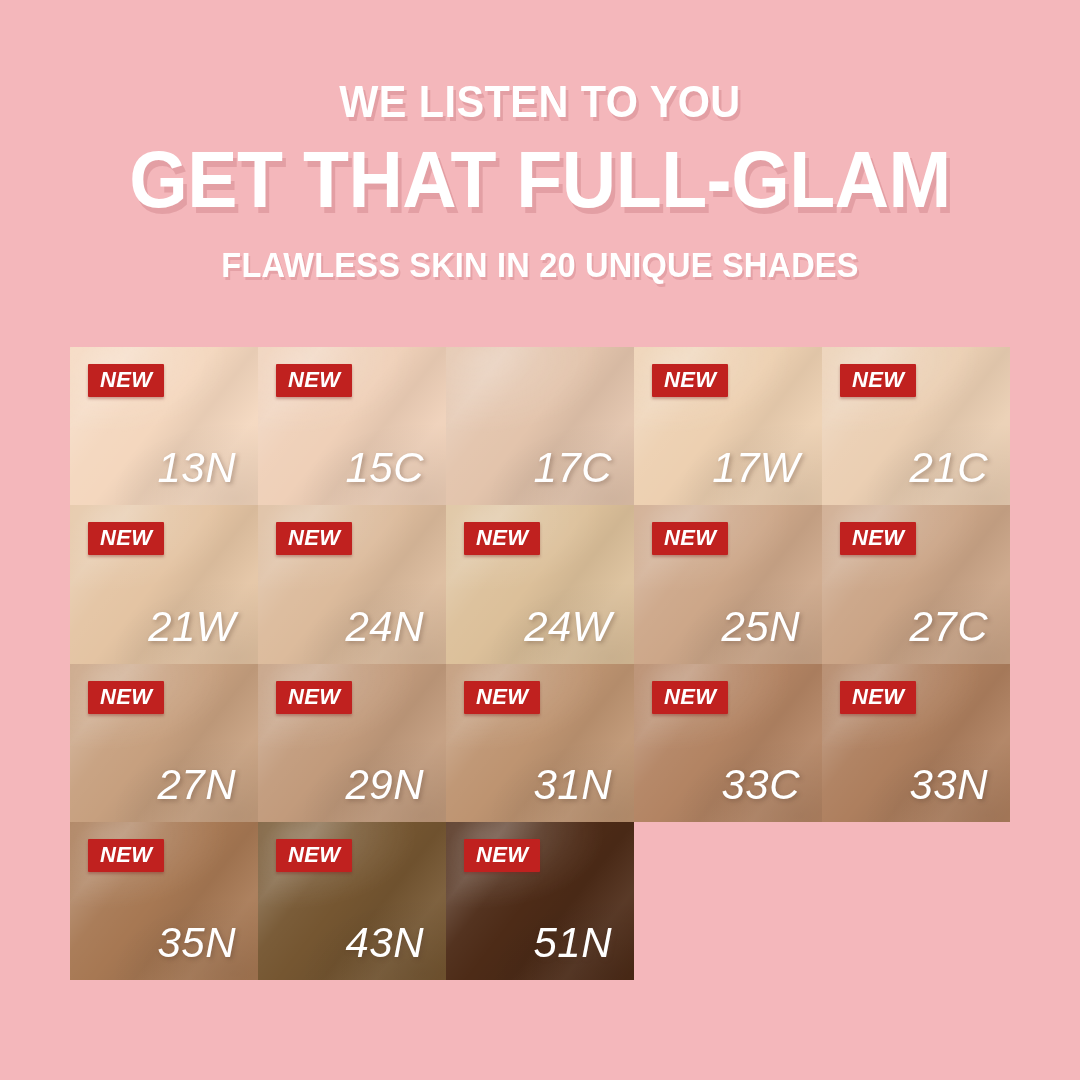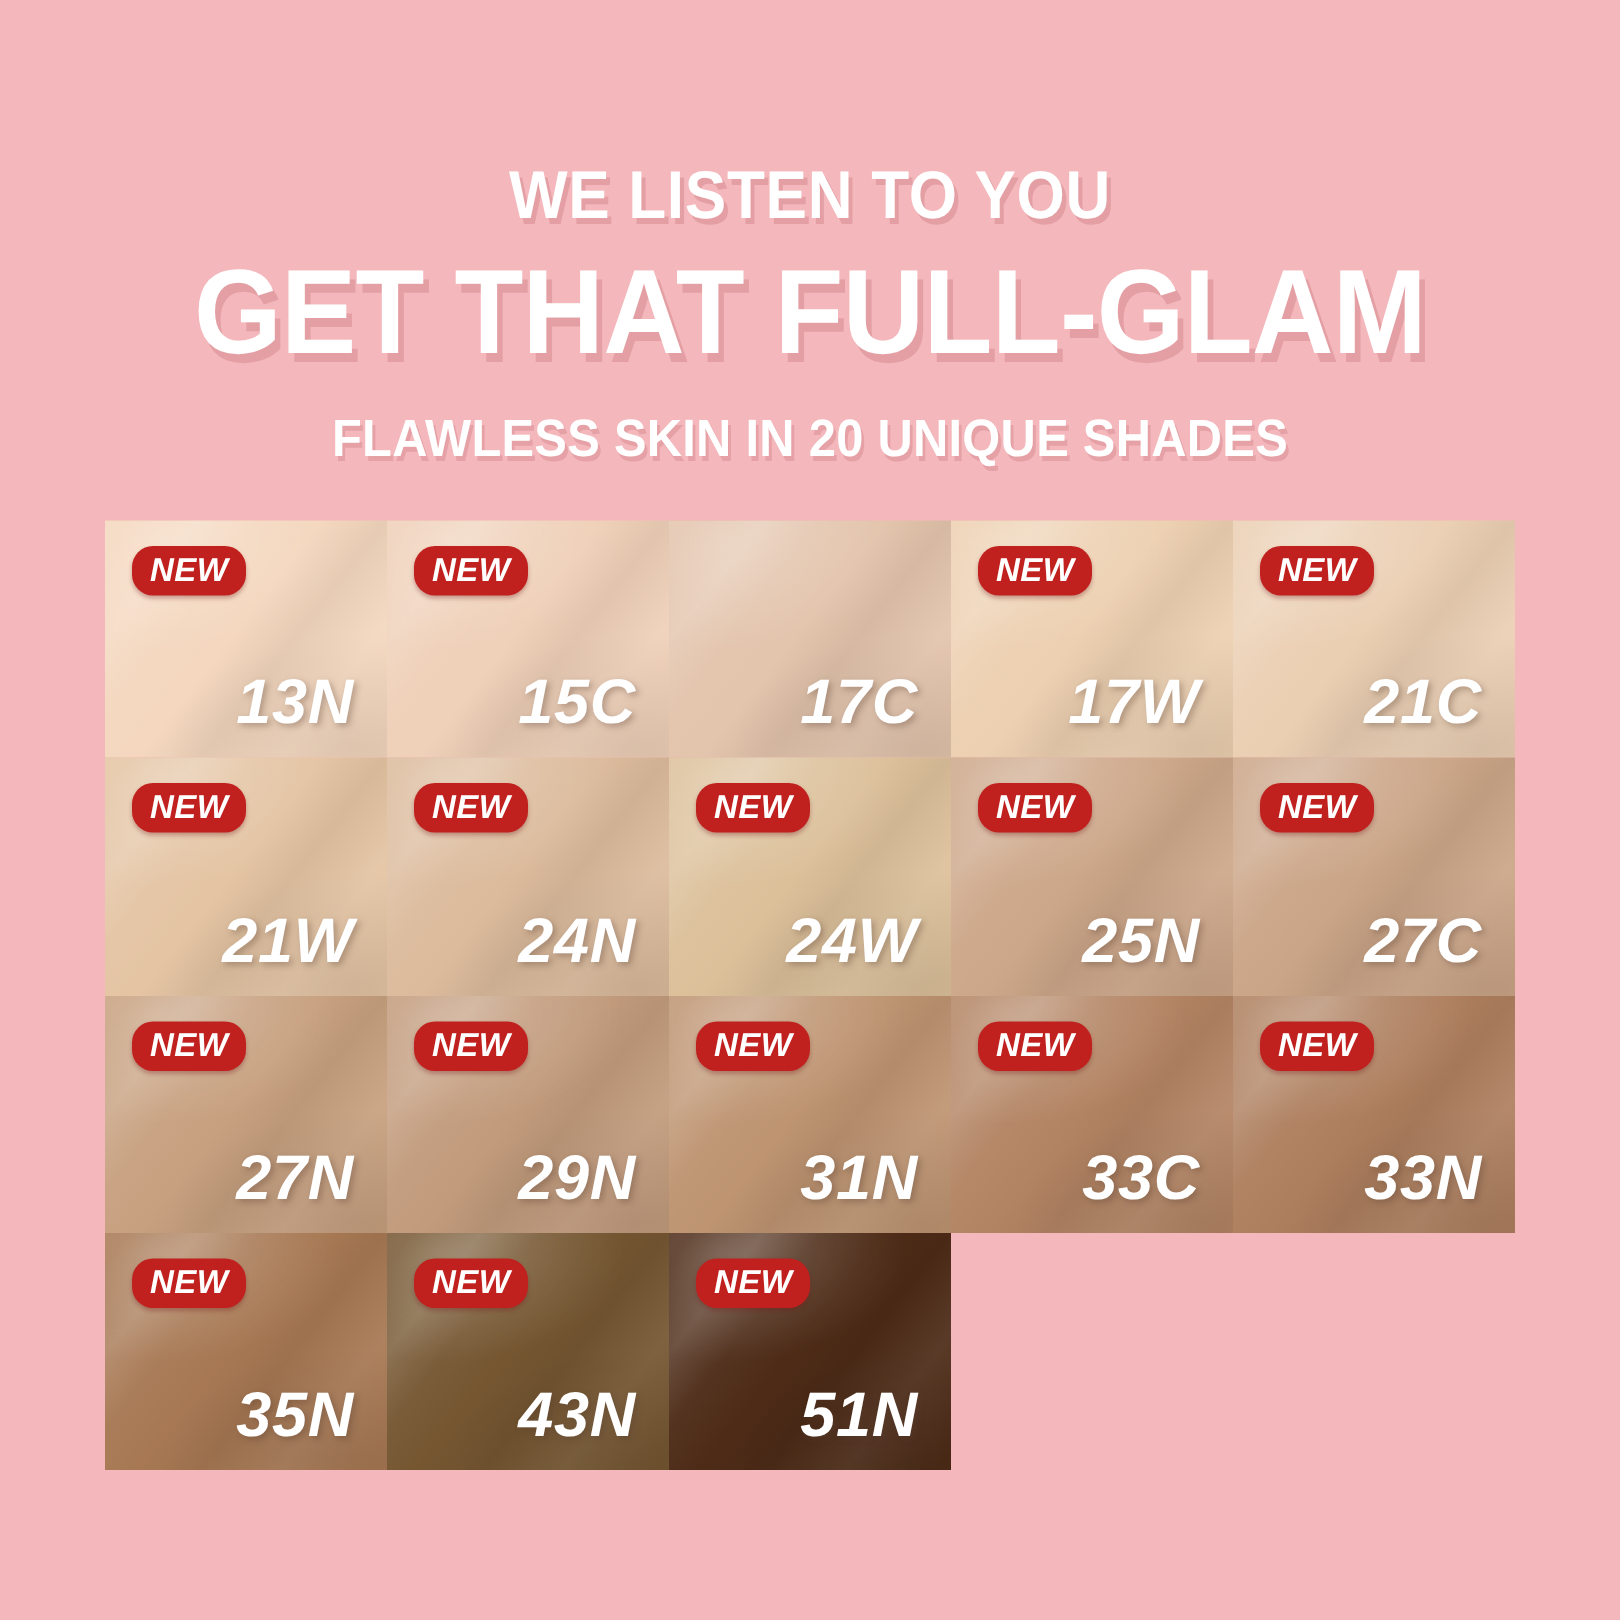--- a/index.html
+++ b/index.html
@@ -16,21 +16,21 @@
     font-family: "Liberation Sans", sans-serif;
     position: relative;
   }
 
   
   .header {
     position: absolute;
     top: 0;
     left: 0;
     width: 1080px;
-    padding-top: 106px;
+    padding-top: 78px;
     text-align: center;
     user-select: none;
   }
 
   .eyebrow {
     color: #FFFFFF;
     font-size: 45px;
     font-weight: 700;
     letter-spacing: 0.5px;
     line-height: 1.05;
@@ -106,33 +106,33 @@
     position: absolute;
     top: 17px;
     left: 18px;
     background: #C0211F;
     color: #FFFFFF;
     font-size: 22px;
     font-weight: 700;
     font-style: italic;
     letter-spacing: 0.3px;
     padding: 5px 12px 6px 12px;
-    border-radius: 14px;
+    border-radius: 1px;
     line-height: 1;
     box-shadow: 0 2px 3px rgba(120,30,28,0.35);
     user-select: none;
   }
 
   .shade-code {
     position: absolute;
     right: 22px;
     bottom: 16px;
     color: #FFFFFF;
     font-size: 42px;
-    font-weight: 700;
+    font-weight: 400;
     font-style: italic;
     letter-spacing: 0.5px;
     line-height: 1;
     text-shadow: 2px 2px 4px rgba(90,60,45,0.35);
     user-select: none;
   }
 </style>
 </head>
 <body>
 

